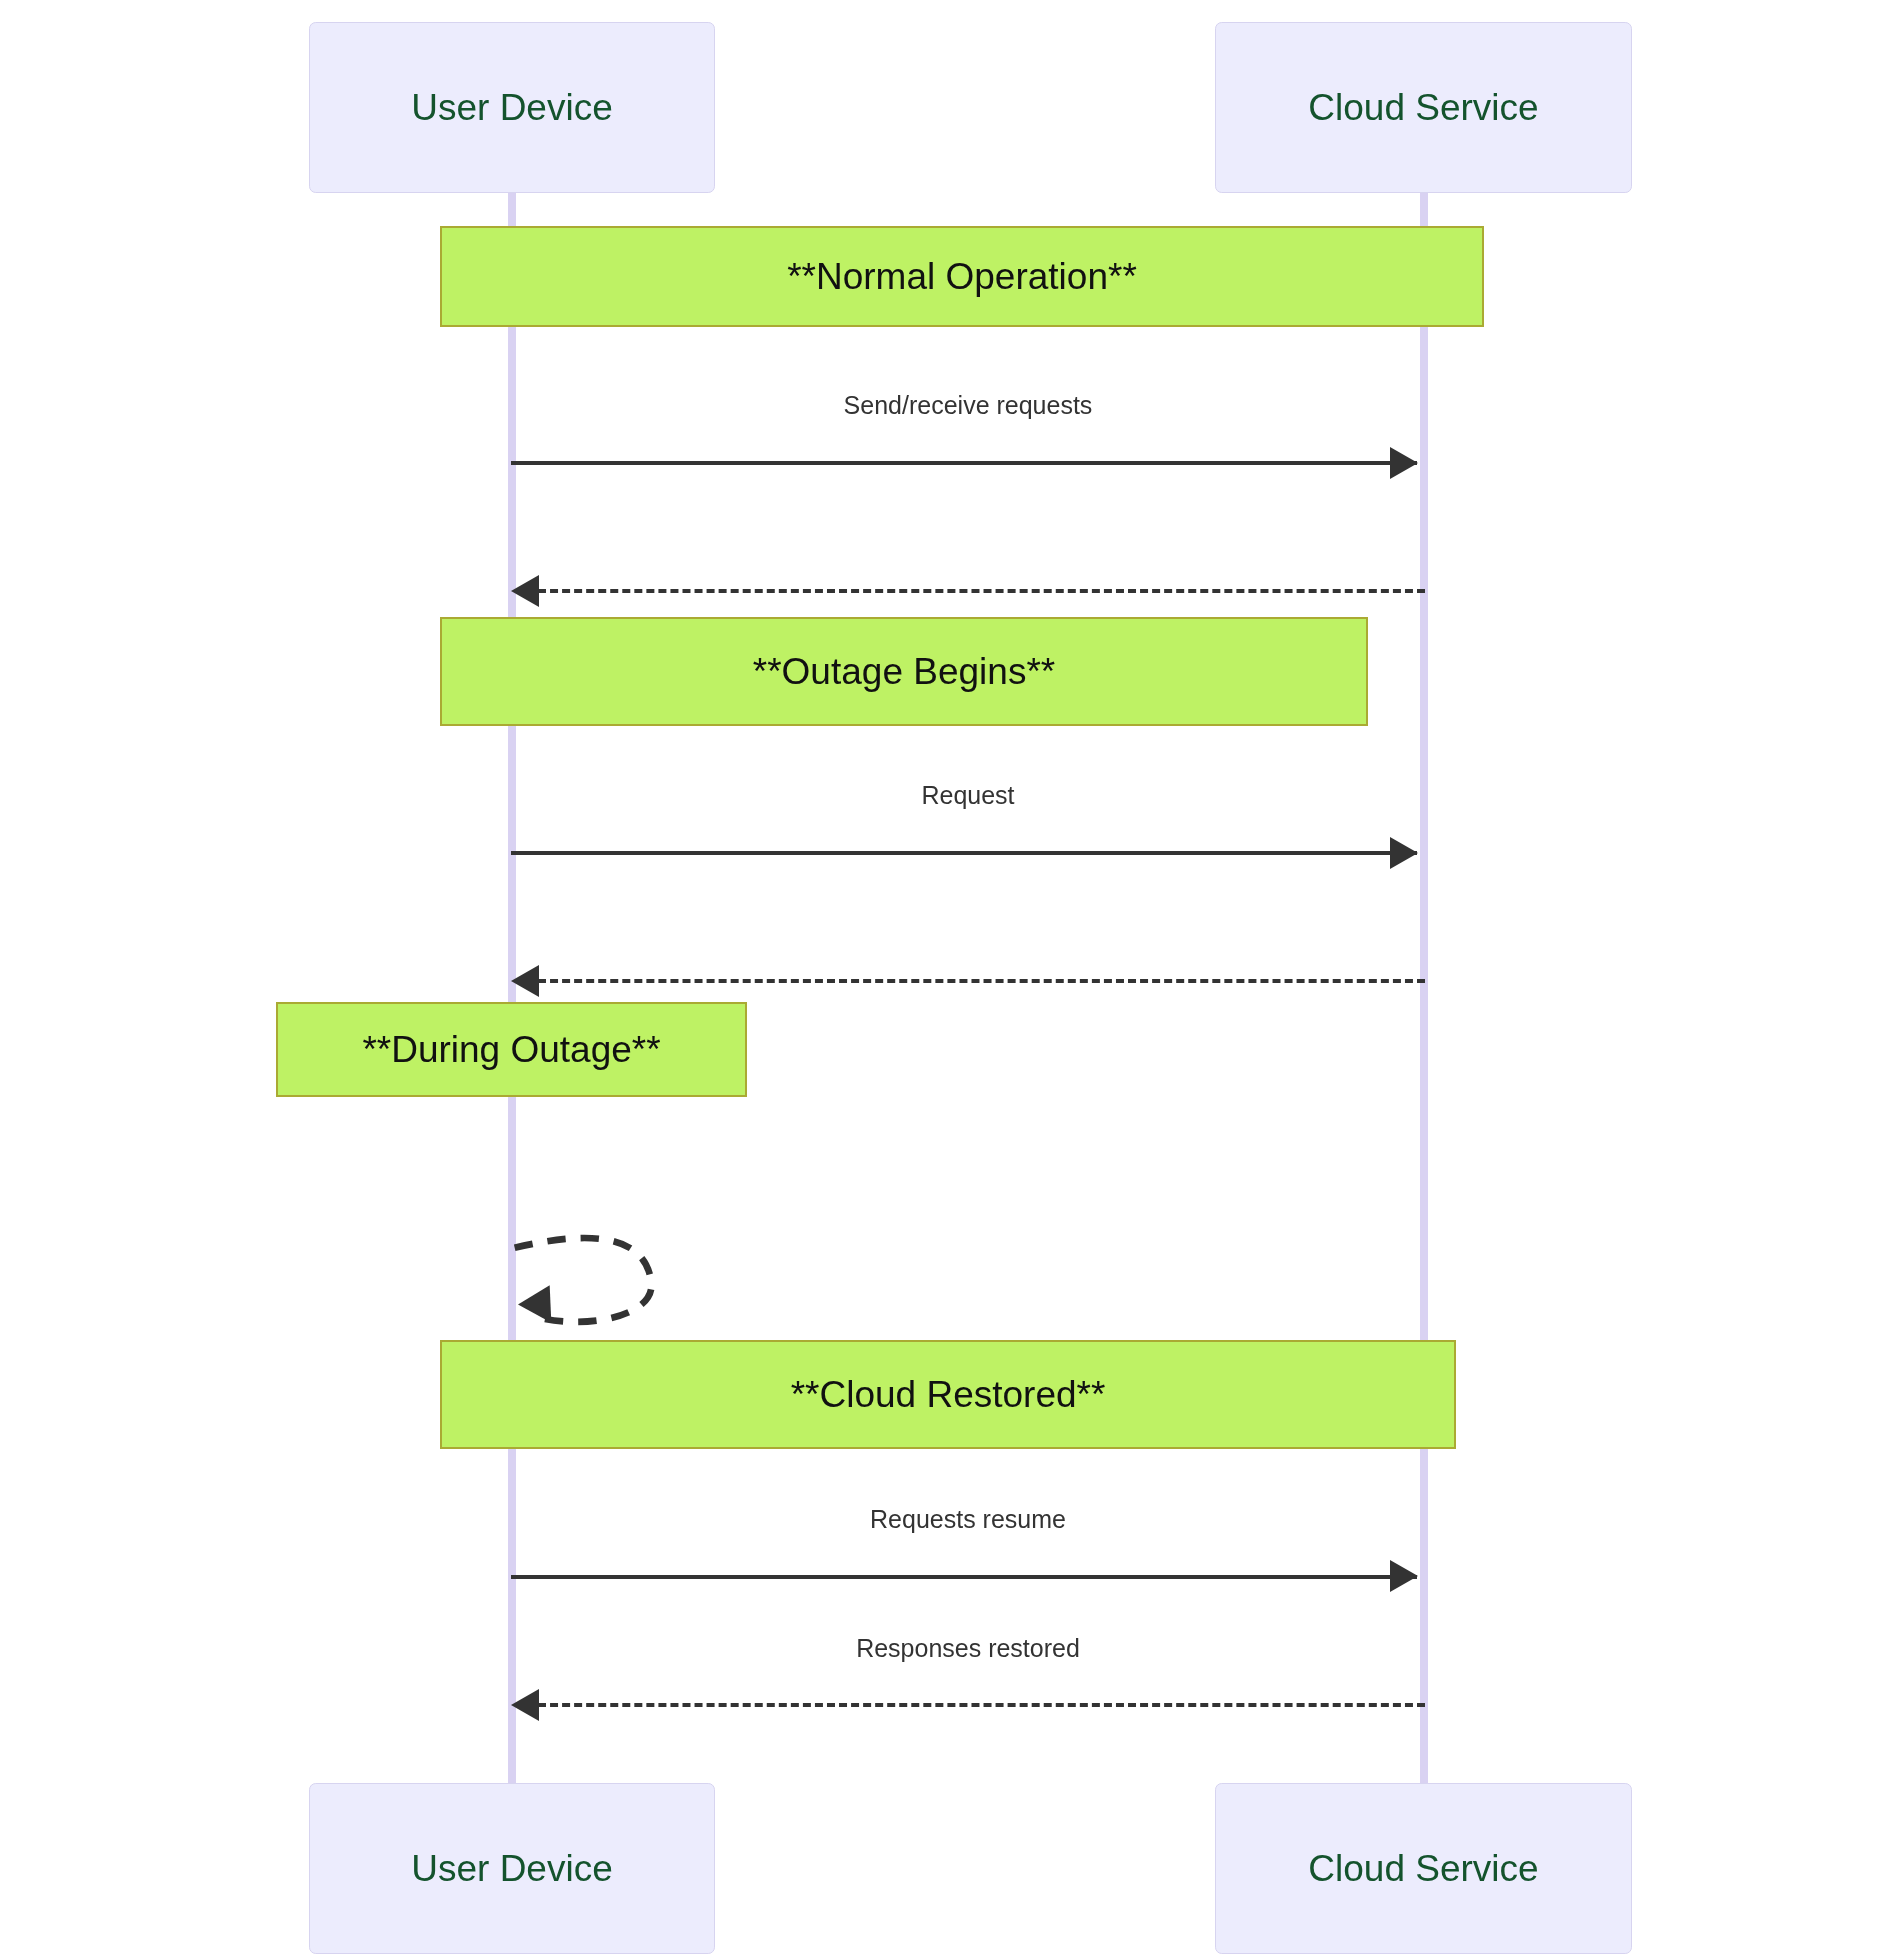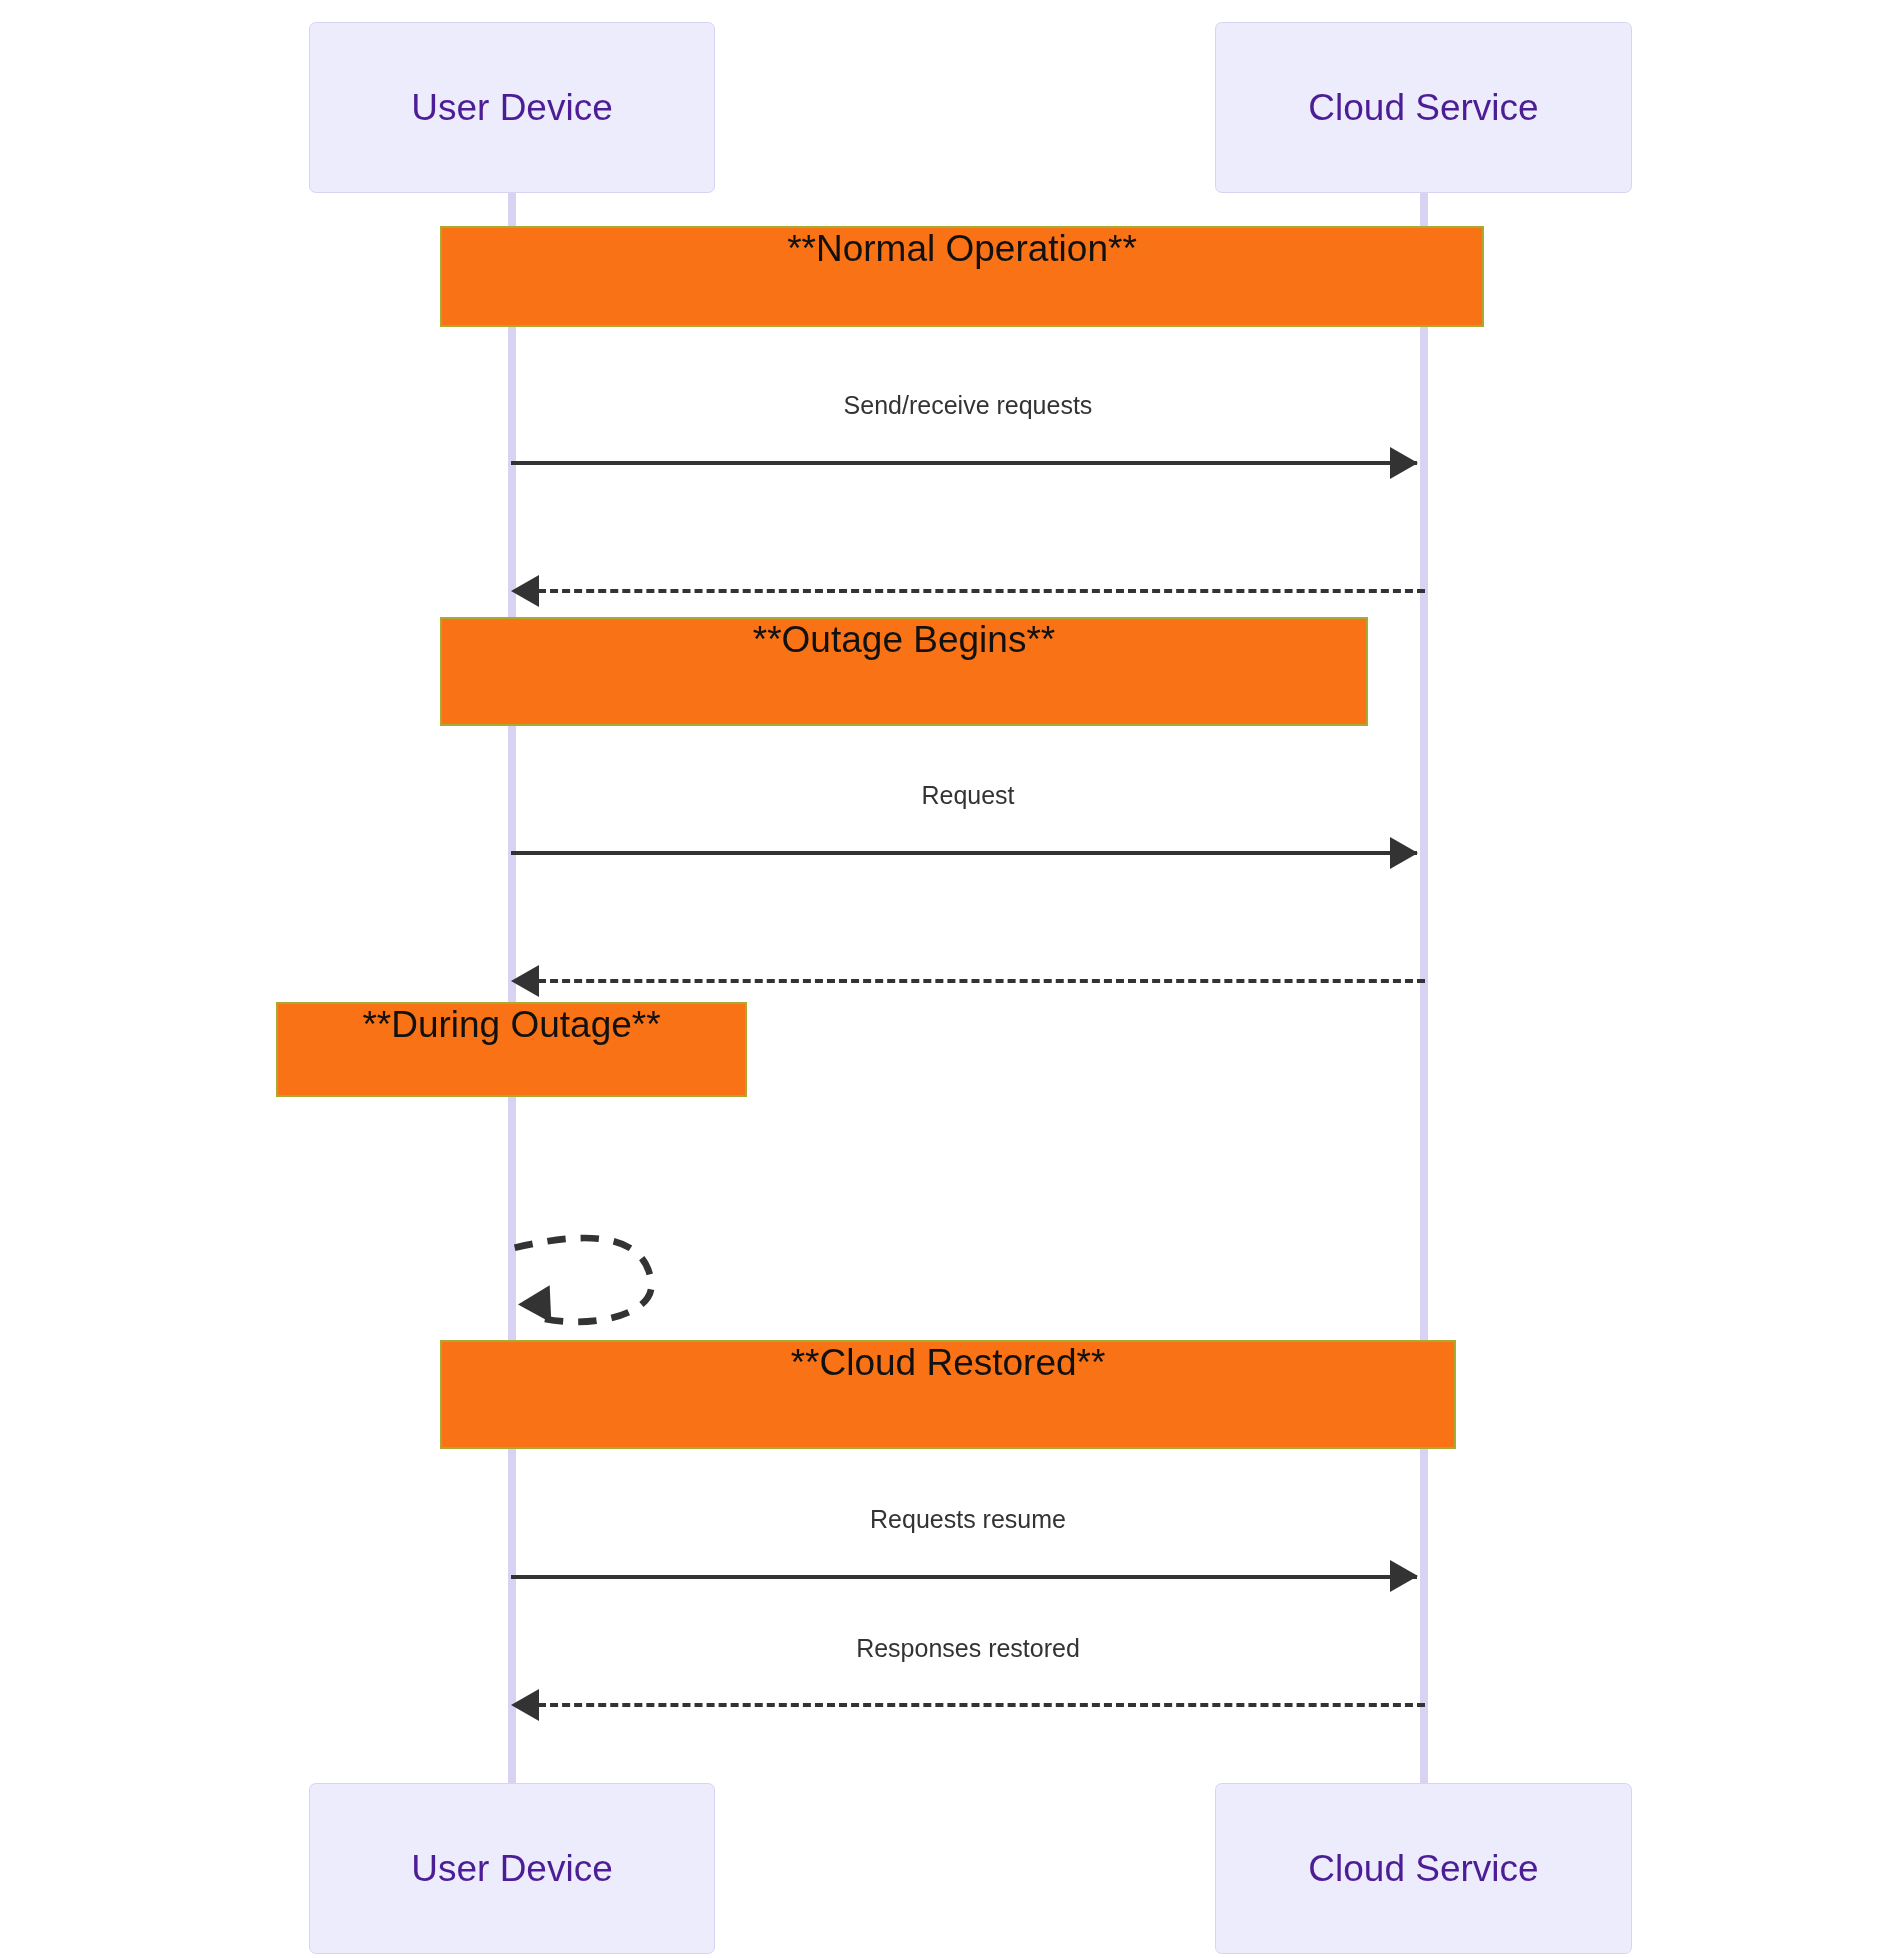--- a/index.html
+++ b/index.html
@@ -5,36 +5,36 @@
   html,body{margin:0;padding:0;background:#ffffff;}
   body{font-family:"Liberation Sans","DejaVu Sans",sans-serif;}
   #canvas{position:relative;width:1888px;height:1959px;background:#ffffff;overflow:hidden;}
 
   .actor-box{
     position:absolute;
     background:#ececfd;
     border:1.7px solid #d7d4f0;
     border-radius:6.7px;
     display:flex;align-items:center;justify-content:center;
-    font-size:37px;color:#4c1d95;
+    font-size:37px;color:#14532d;
     box-sizing:border-box;
   }
 
   .lifeline{
     position:absolute;
     width:7.5px;
     background:#d9d2f2;
   }
 
   .note-box{
     position:absolute;
-    background:#f97316;
+    background:#bef264;
     border:2.5px solid #aaaa33;
     box-sizing:border-box;
-    display:flex;justify-content:center;
+    display:flex;align-items:center;justify-content:center;
     font-size:37px;color:#111111;
   }
   .note-box.note-left{justify-content:center;}
 
   .msg-label{
     position:absolute;
     font-size:25px;color:#333333;
     text-align:center;
     white-space:nowrap;
   }

